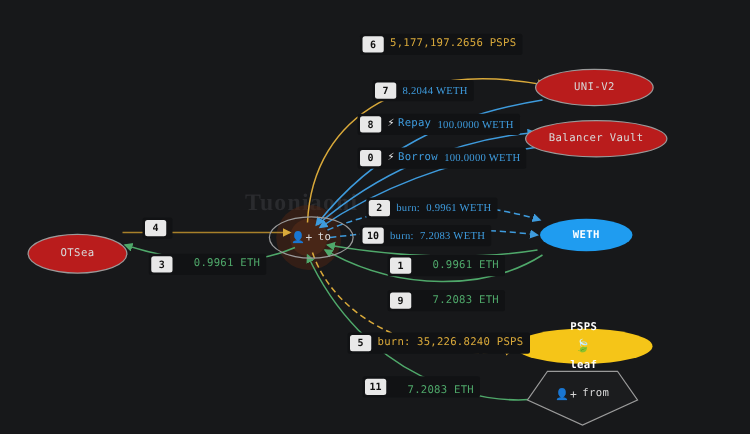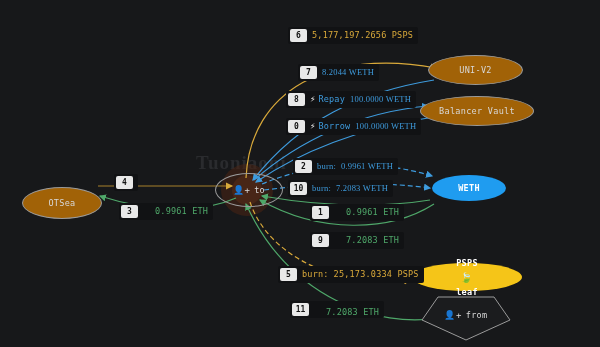--- a/index.html
+++ b/index.html
@@ -14,21 +14,21 @@
   .idx{display:inline-flex;align-items:center;justify-content:center;
        min-width:13px;height:13px;background:#e8e8e8;color:#111;
        font-size:8px;font-weight:bold;border-radius:2px;padding:0 2px;}
   .txt{font-size:8.5px;letter-spacing:.2px;}
   .gold{color:#d9a93a;} .blue{color:#3e9bdd;font-family:Liberation Serif, serif;} .green{color:#4fa86a;padding-left:12px;}
   .bolt{color:#e8e8e8;font-size:9px;margin-right:-2px;}
   .tag{color:#3e9bdd;}
 
   .node{position:absolute;display:flex;align-items:center;justify-content:center;
         gap:4px;color:#d8d8d8;font-size:8.5px;letter-spacing:.3px;}
-  .ell{border:1px solid #9a9a9a;border-radius:50%;background:#a16207;}
+  .ell{border:1px solid #9a9a9a;border-radius:50%;background:#b91c1c;}
   .fill-blue{background:#1f9cf0;border:none;color:#fff;font-weight:bold;}
   .fill-gold{background:#f5c518;border:none;color:#fff;font-weight:bold;flex-direction:column;}
   .wm{position:absolute;left:196px;top:152px;width:150px;height:42px;
       color:#2a2b2e;font-size:19px;letter-spacing:1px;font-weight:bold;
       font-family:"Liberation Serif",serif;}
 </style>
 </head>
 <body>
 
 <div id="stage">
@@ -161,21 +161,21 @@
   </div>
 
   <div class="lbl" style="left:310px;top:232px;">
     <span class="idx">9</span>
     <span class="txt green">7.2083 ETH</span>
   </div>
 
   <div class="lbl" style="left:278px;top:266px;">
     <span class="idx">5</span>
     <span class="txt gold">burn:</span>
-    <span class="txt gold">25,173.0334 PSPS</span>
+    <span class="txt gold">35,226.8240 PSPS</span>
   </div>
 
   <div class="lbl" style="left:290px;top:301px;align-items:flex-end;">
     <span class="idx">11</span>
     <span class="txt green">7.2083 ETH</span>
   </div>
 
 </div>
 
 </body></html>

